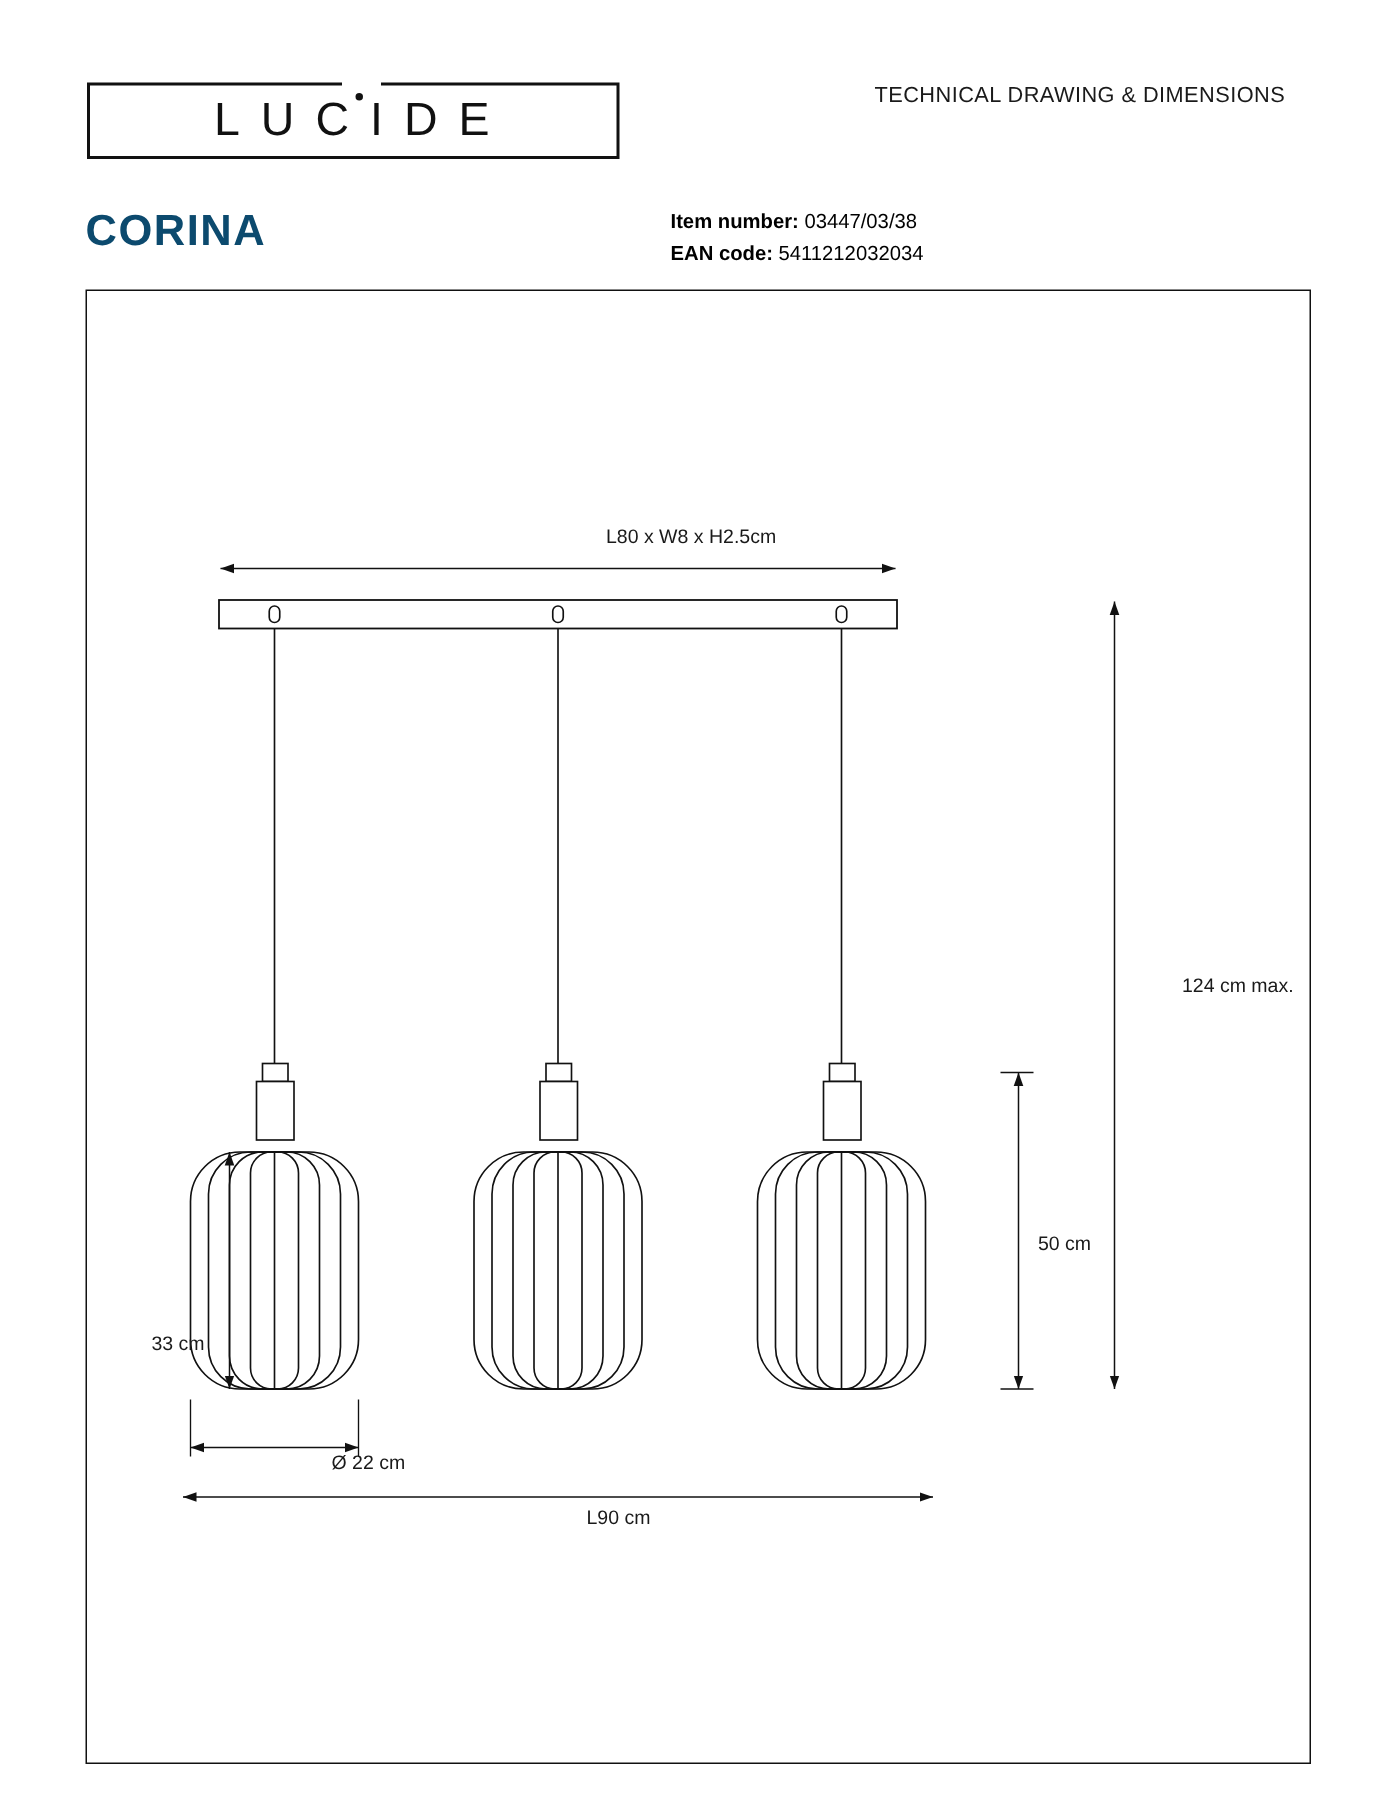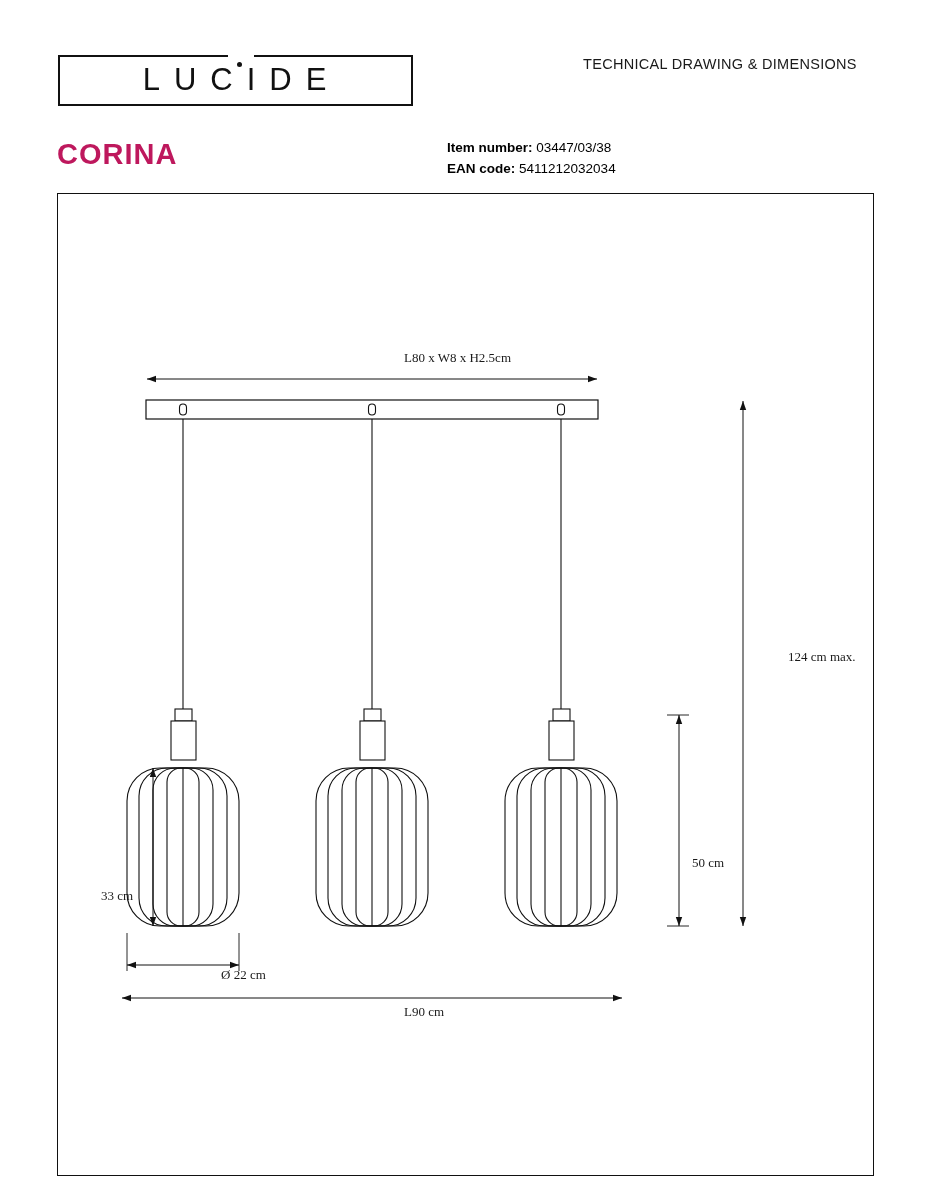--- a/index.html
+++ b/index.html
@@ -77,21 +77,21 @@
     font-weight: 400;
   }
 
   .product-title {
     position: absolute;
     left: 57px;
     top: 138px;
     font-size: 29px;
     font-weight: bold;
     letter-spacing: 1px;
-    color: #be185d;
+    color: #0c4a6e;
   }
 
   .meta {
     position: absolute;
     left: 447px;
     top: 137px;
     font-size: 13.5px;
     line-height: 21px;
     color: #000000;
   }
@@ -115,21 +115,21 @@
     width: 817px;
     height: 983px;
   }
   .drawing svg { display: block; }
 
   .dim-label {
     position: absolute;
     font-size: 13px;
     color: #1a1a1a;
     white-space: nowrap;
-    font-family: Liberation Serif, serif;
+    font-family: Liberation Sans, sans-serif;
   }
 </style>
 </head>
 <body>
 
 <div class="page">
 
   <div class="logo-box"></div>
   <div class="logo-text">LUCIDE</div>
   <div class="logo-notch"></div>
@@ -219,18 +219,18 @@
         <line x1="70" y1="740" x2="70" y2="778" stroke-width="0.9"></line>
         <line x1="182" y1="740" x2="182" y2="778" stroke-width="0.9"></line>
 
         <line x1="65" y1="805" x2="565" y2="805" marker-start="url(#arrR)" marker-end="url(#arrL)"></line>
       </g>
     </svg>
   </div>
 
   <div class="dim-label" style="left:404px; top:350px;">L80 x W8 x H2.5cm</div>
   <div class="dim-label" style="left:788px; top:649px;">124 cm max.</div>
-  <div class="dim-label" style="left:692px; top:855px;text-align:right;">50 cm</div>
+  <div class="dim-label" style="left:692px; top:821px;text-align:right;">50 cm</div>
   <div class="dim-label" style="left:101px; top:856px;margin-top:32px;">33 cm</div>
   <div class="dim-label" style="left:221px; top:967px;">Ø 22 cm</div>
-  <div class="dim-label" style="left:404px; top:1004px;">L90 cm</div>
+  <div class="dim-label" style="left:391px; top:1004px;">L90 cm</div>
 
 </div>
 
 </body></html>

